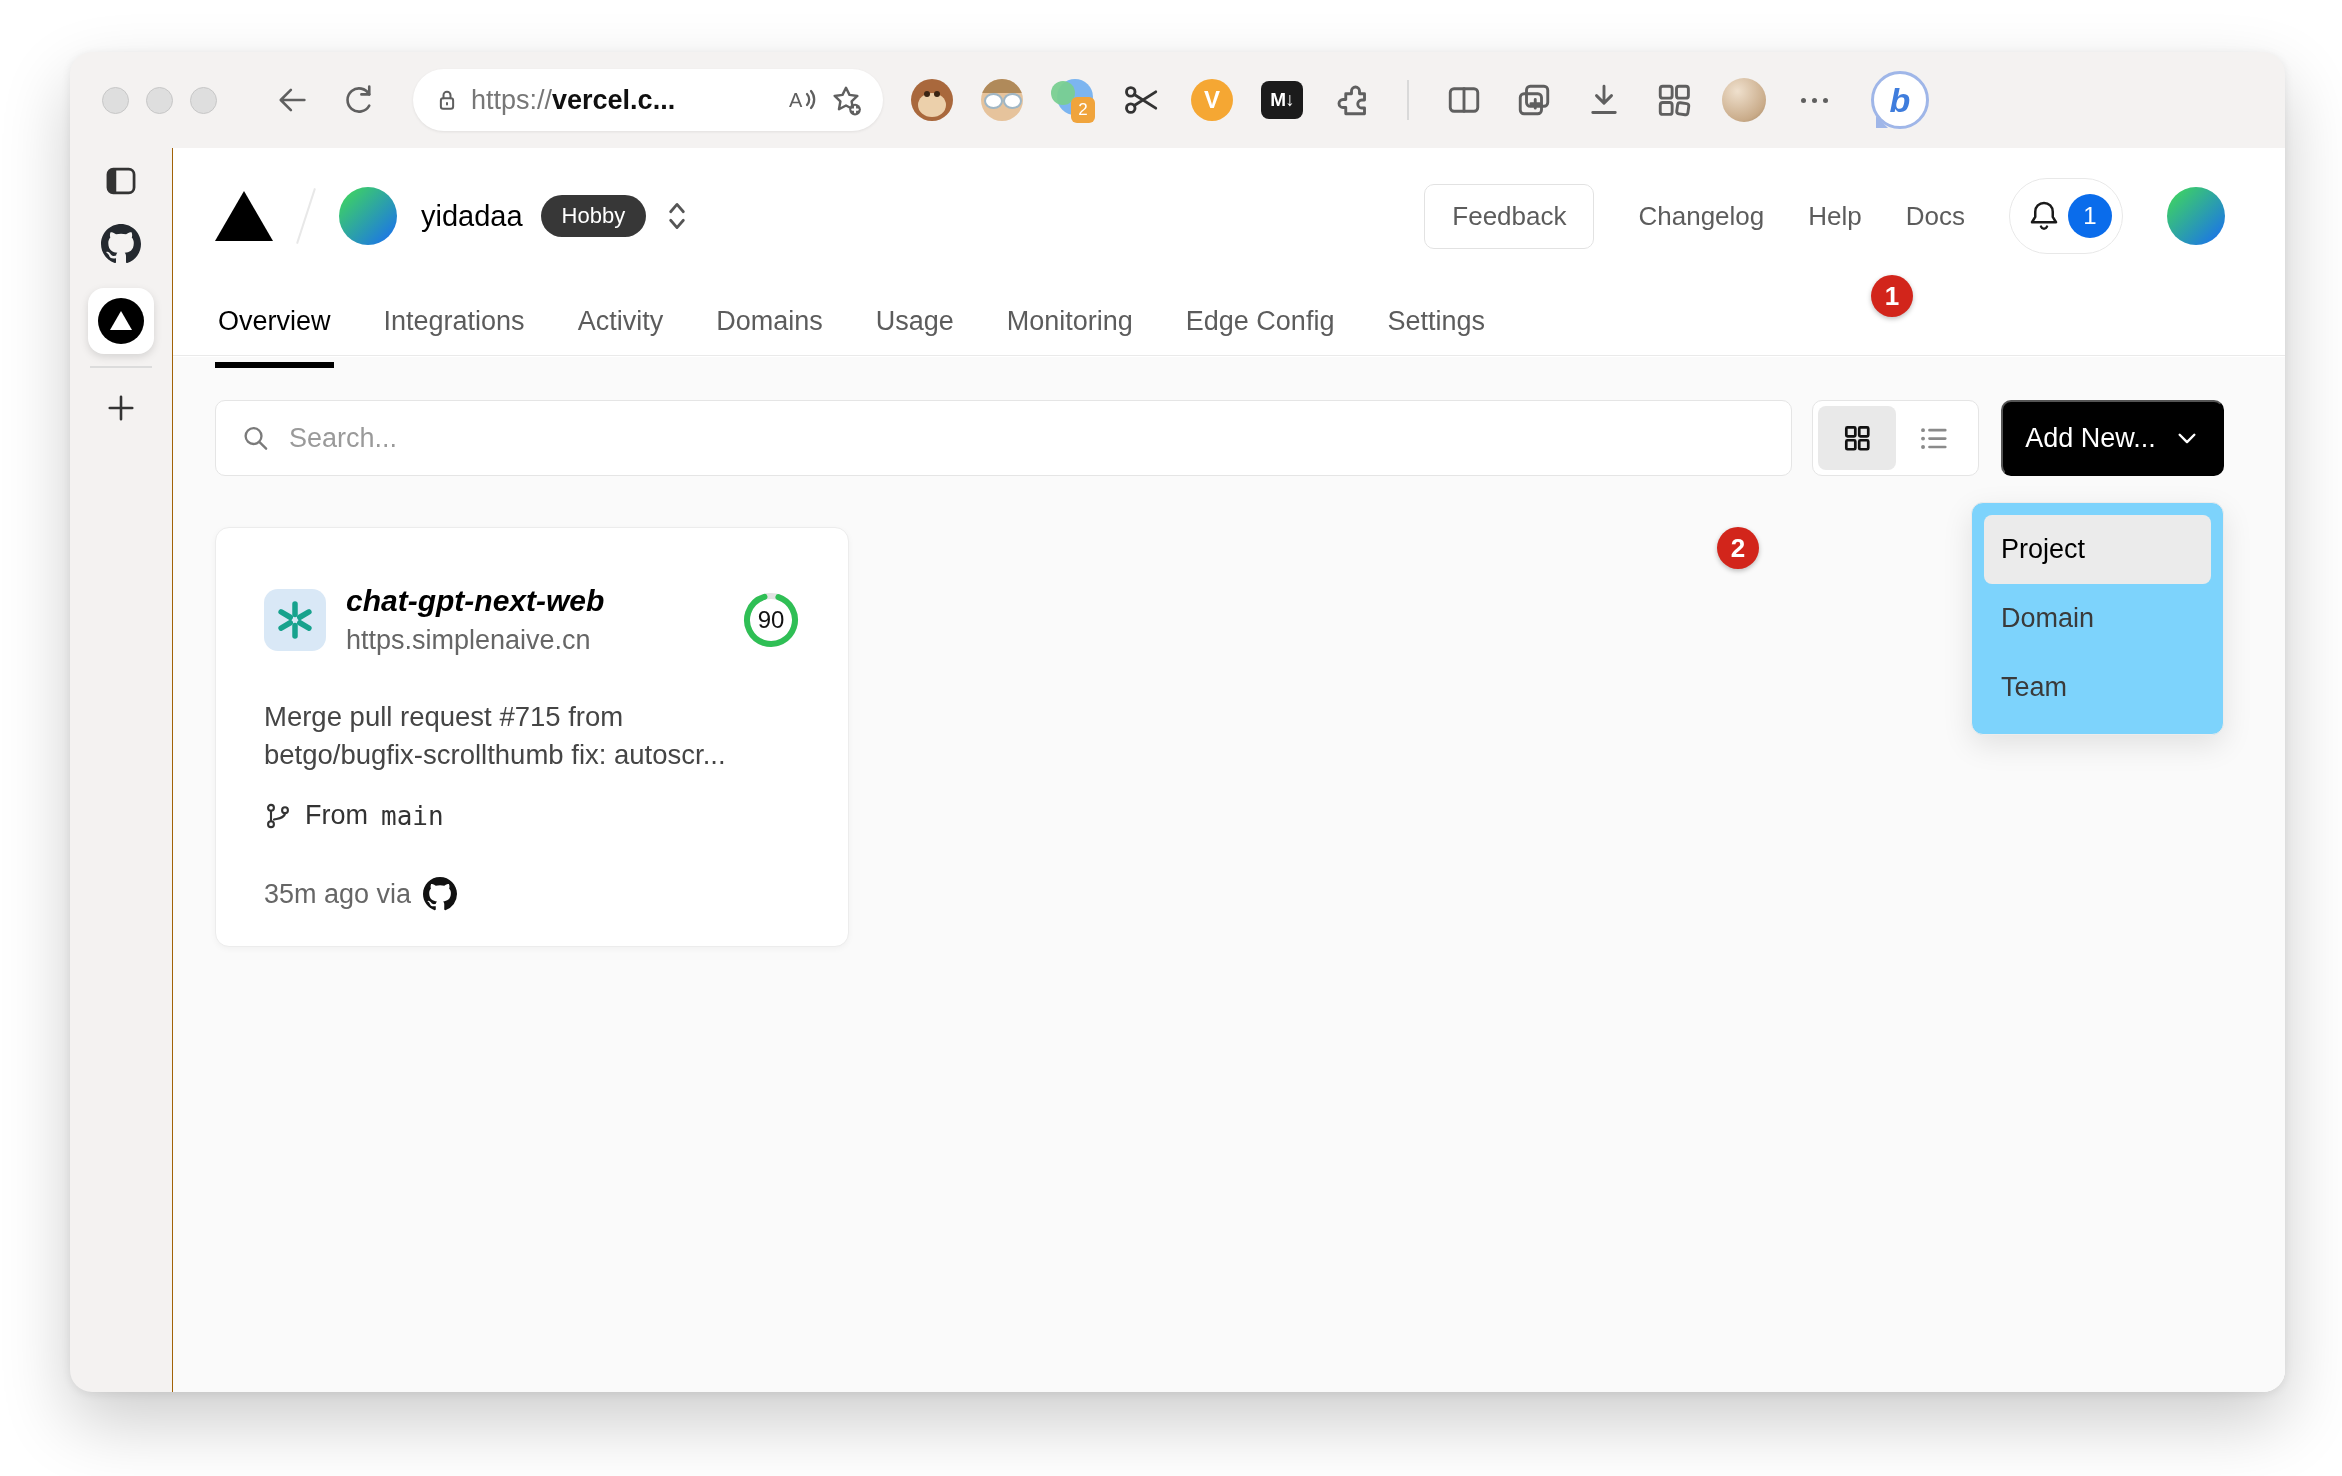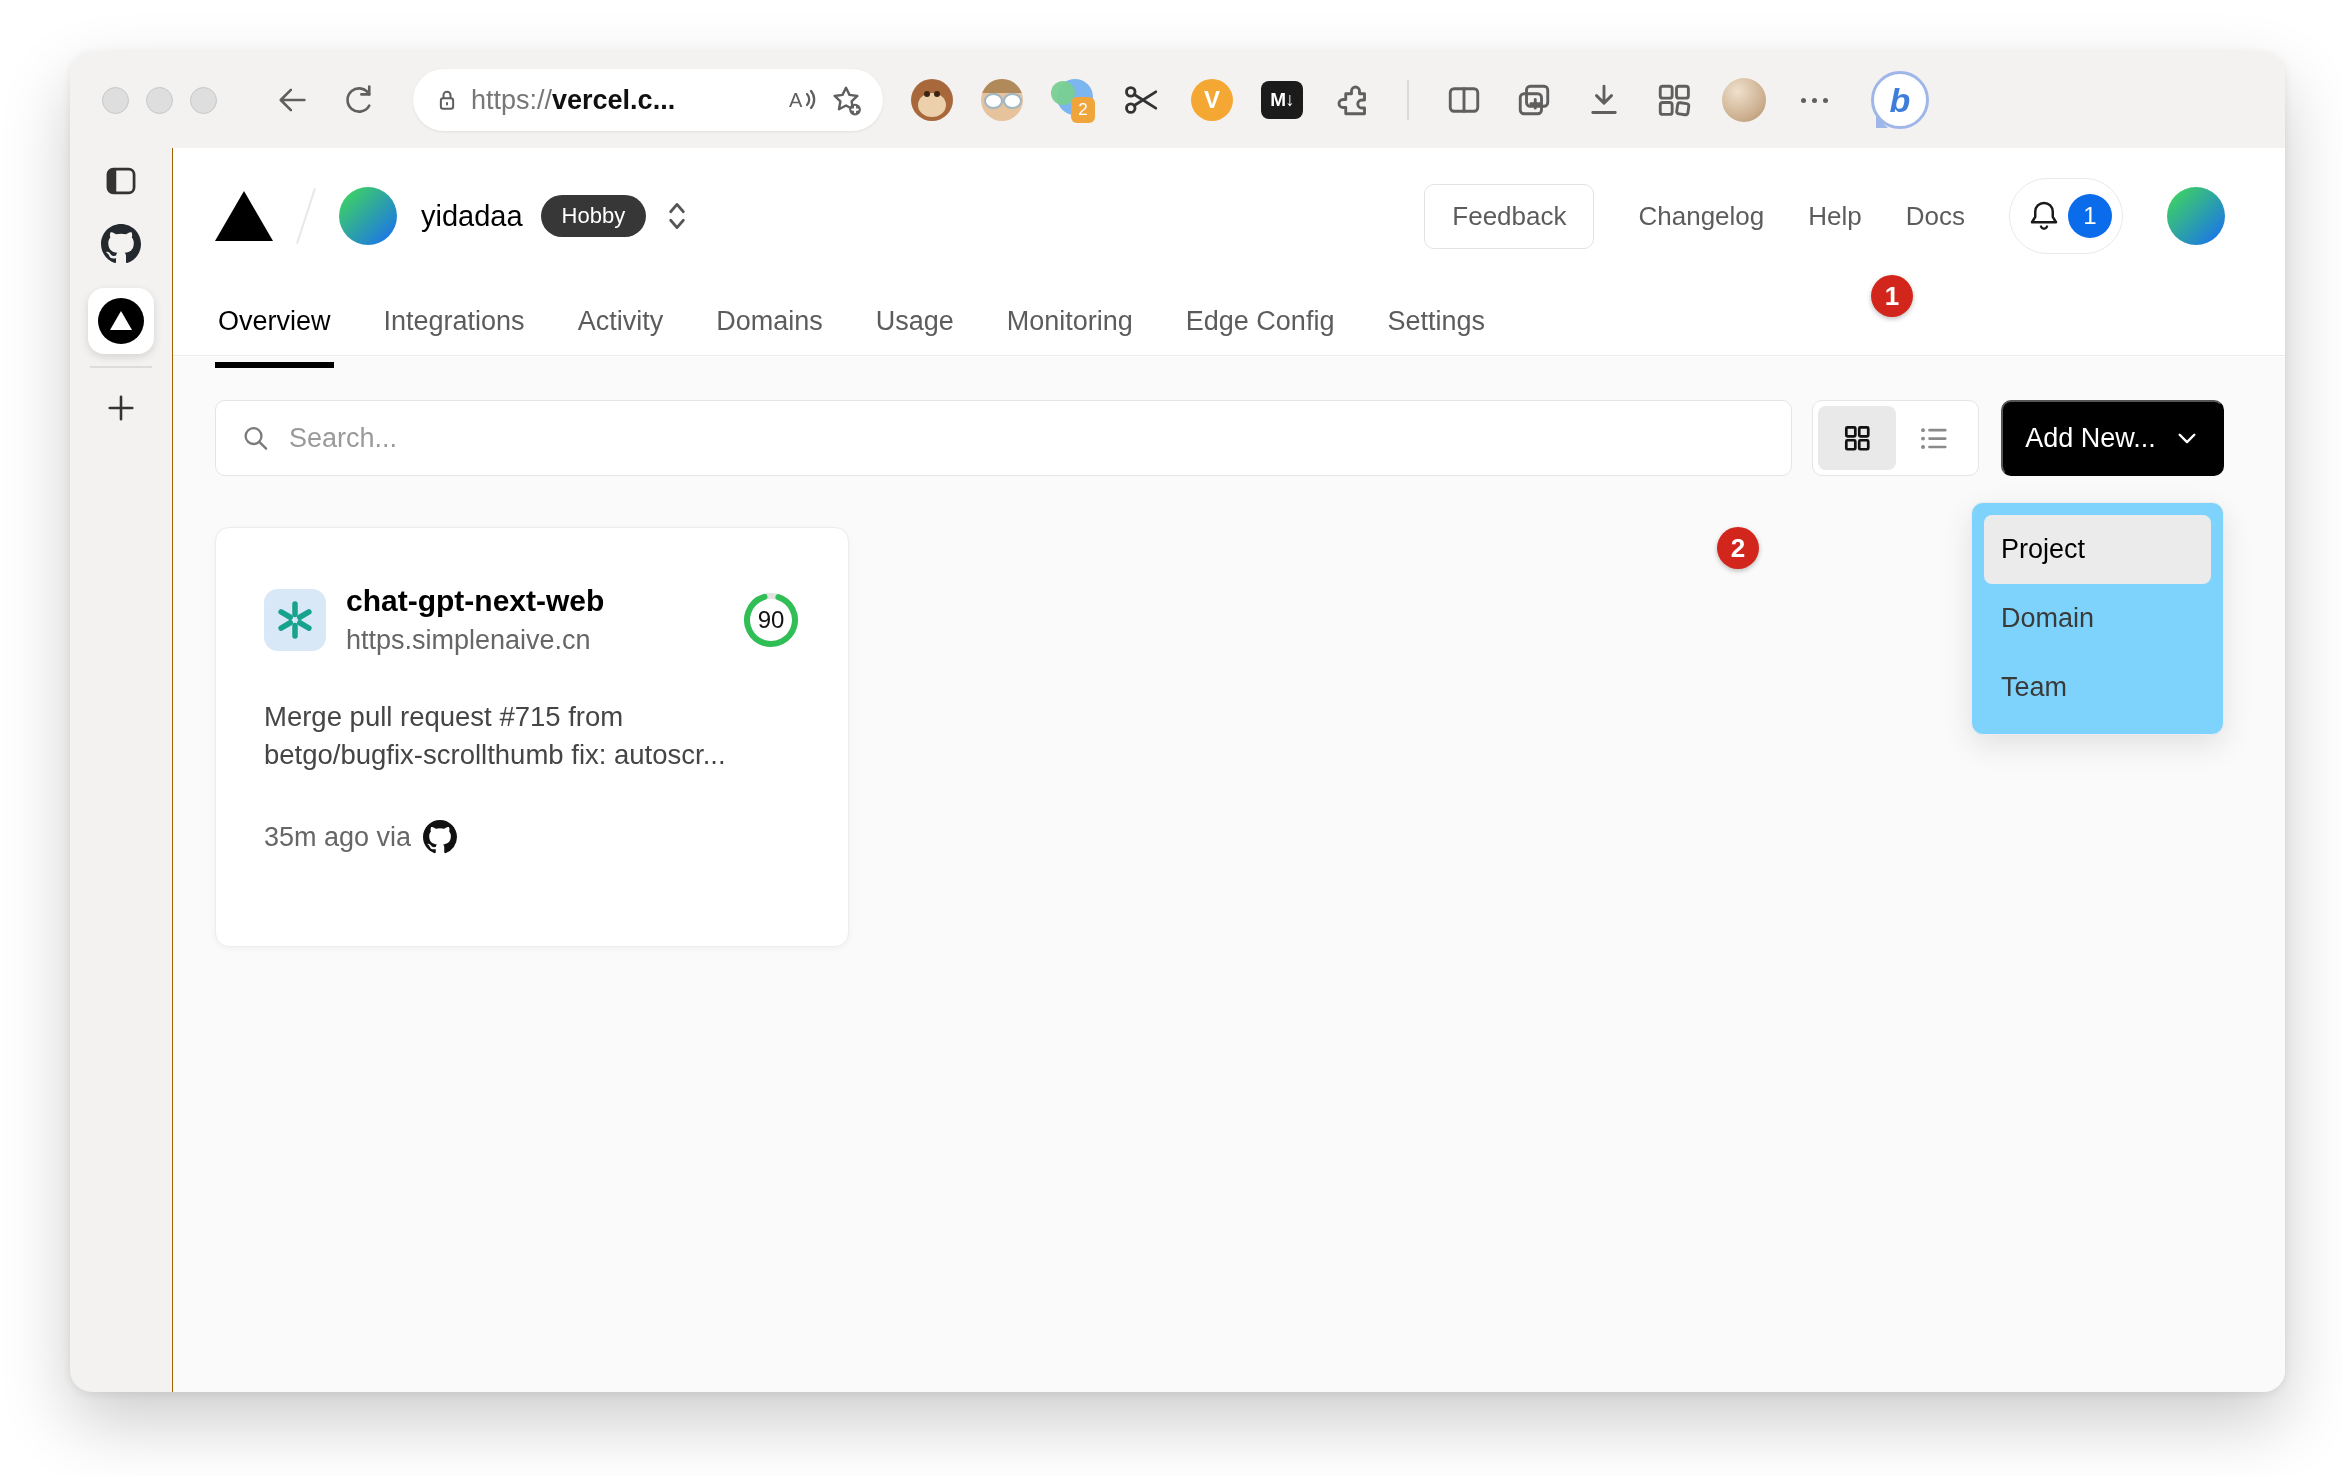--- a/index.html
+++ b/index.html
@@ -98,21 +98,21 @@
   .vseg.active { background:#e9e9e9; }
   .addnew { width:223px; height:76px; background:#000; color:#fff; border-radius:10px; display:flex;
             align-items:center; justify-content:center; gap:18px; font-size:27px; flex:none; }
 
   
   .card { position:absolute; left:42px; top:379px; width:634px; height:420px; background:#fff;
           border:1px solid #ececec; border-radius:14px; box-shadow:0 2px 6px rgba(0,0,0,.04); padding:56px 48px 0; z-index:4; }
   .card-head { display:flex; align-items:center; }
   .proj-icon { width:62px; height:62px; border-radius:14px; background:#d9e8f6; display:flex; align-items:center; justify-content:center; flex:none; }
   .proj-names { margin-left:20px; }
-  .proj-name { font-size:30px; font-weight:700; color:#000; }
+  .proj-name { font-size:30px; font-weight:700; color:#000;font-style:italic; }
   .proj-domain { font-size:27px; color:#666; margin-top:7px; }
   .score { margin-left:auto; width:58px; height:58px; position:relative; flex:none; }
   .score .num { position:absolute; inset:0; display:flex; align-items:center; justify-content:center; font-size:24px; color:#111; }
   .commit { margin-top:42px; font-size:27.5px; color:#454545; line-height:38px; }
   .branch { margin-top:26px; display:flex; align-items:center; gap:13px; font-size:27px; color:#333; }
   .mono { font-family:"DejaVu Sans Mono",monospace; font-size:26px; }
   .meta { margin-top:46px; display:flex; align-items:center; gap:12px; font-size:27px; color:#666; }
 
   
   .dropdown { position:absolute; top:354px; right:61px; width:253px; background:#7dd3fc; border:1px solid #ececec;
@@ -370,20 +370,30 @@
             <svg width="58" height="58" viewBox="0 0 58 58">
               <circle cx="29" cy="29" r="24" fill="none" stroke="#e2e2e2" stroke-width="6"></circle>
               <circle cx="29" cy="29" r="24" fill="none" stroke="#2fbf55" stroke-width="6" stroke-linecap="round" stroke-dasharray="135.7 15.1" transform="rotate(-72 29 29)"></circle>
             </svg>
             <span class="num">90</span>
           </span>
         </div>
         <div class="commit">
           <div>Merge pull request #715 from</div>
           <div>betgo/bugfix-scrollthumb fix: autoscr...</div>
+        </div>
+        <div class="branch">
+          <svg width="28" height="28" viewBox="0 0 24 24" style="stroke:#333;fill:none;stroke-width:1.8;stroke-linecap:round">
+            <circle cx="6" cy="5" r="2.5"></circle>
+              <circle cx="6" cy="19" r="2.5"></circle>
+              <circle cx="18" cy="7" r="2.5"></circle>
+            <path d="M6 7.5 v9 M18 9.5 c0 4.2 -6 4.6 -9.4 5.6"></path>
+          </svg>
+          <span>From</span>
+          <span class="mono">main</span>
         </div>
         <div class="meta">
           <span>35m ago via</span>
           <svg width="34" height="34" viewBox="0 0 16 16" fill="#111">
             <path d="M8 0C3.58 0 0 3.58 0 8c0 3.54 2.29 6.53 5.47 7.59.4.07.55-.17.55-.38 0-.19-.01-.82-.01-1.49-2.01.37-2.53-.49-2.69-.94-.09-.23-.48-.94-.82-1.13-.28-.15-.68-.52-.01-.53.63-.01 1.08.58 1.23.82.72 1.21 1.87.87 2.33.66.07-.52.28-.87.51-1.07-1.78-.2-3.64-.89-3.64-3.95 0-.87.31-1.59.82-2.15-.08-.2-.36-1.02.08-2.12 0 0 .67-.21 2.2.82.64-.18 1.32-.27 2-.27s1.36.09 2 .27c1.53-1.04 2.2-.82 2.2-.82.44 1.1.16 1.92.08 2.12.51.56.82 1.27.82 2.15 0 3.07-1.87 3.75-3.65 3.95.29.25.54.73.54 1.48 0 1.07-.01 1.93-.01 2.2 0 .21.15.46.55.38A8.01 8.01 0 0 0 16 8c0-4.42-3.58-8-8-8z"></path>
           </svg>
         </div>
       </div>
 
       <svg class="ann-svg">

